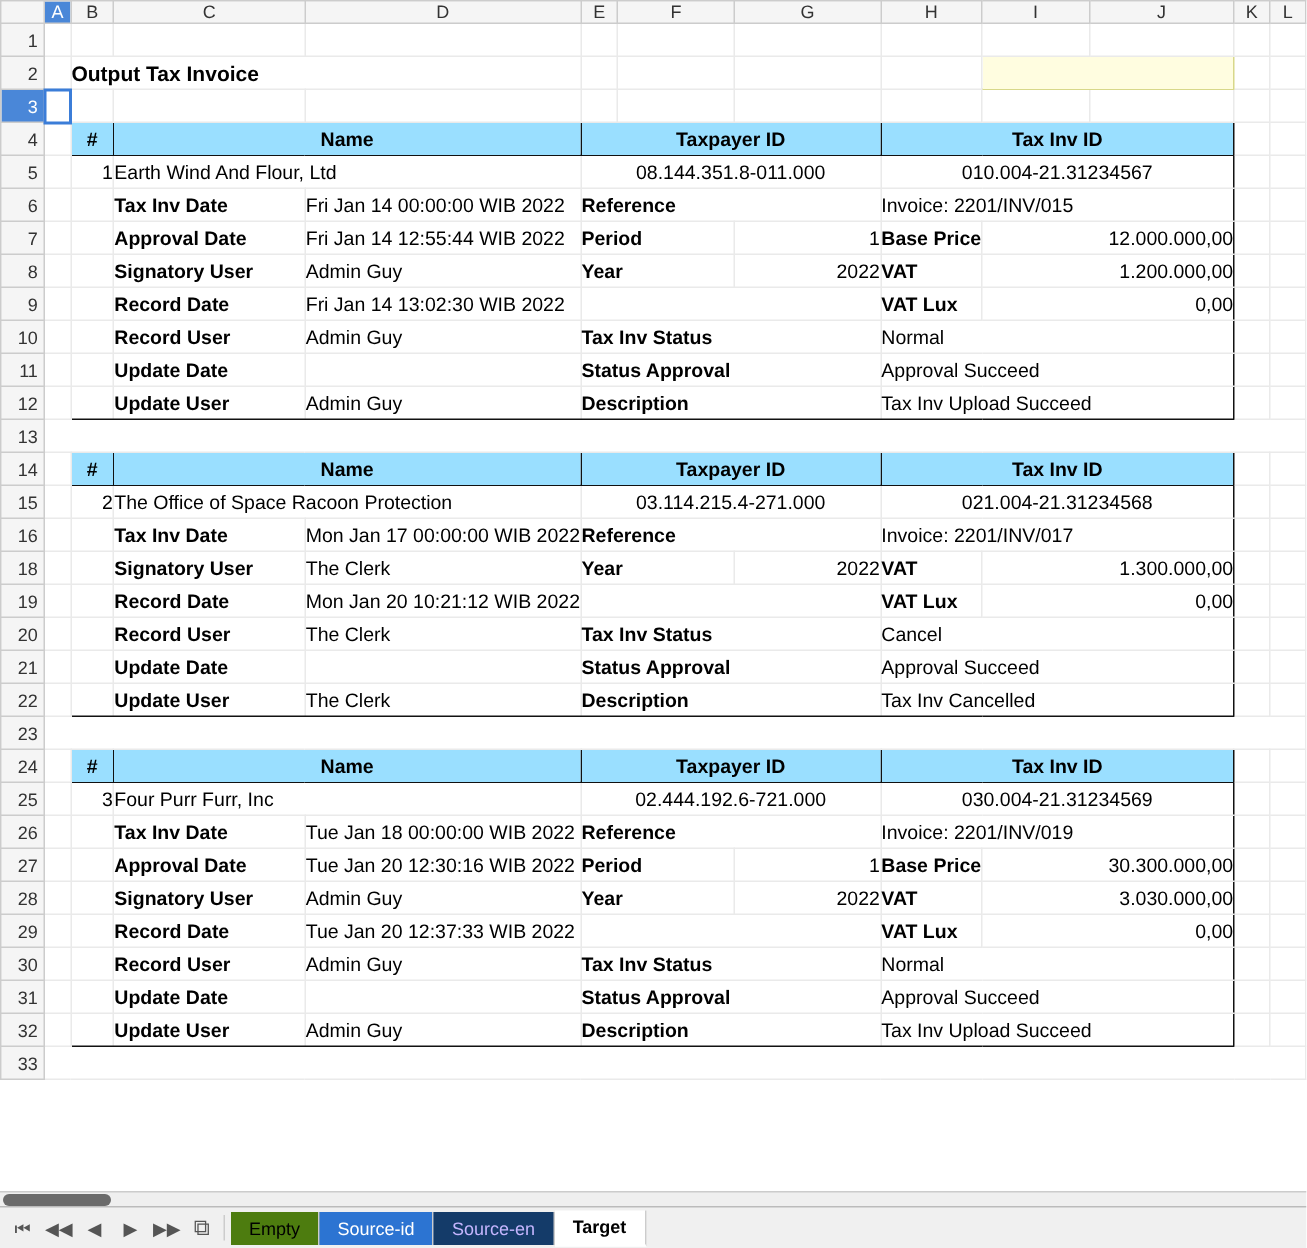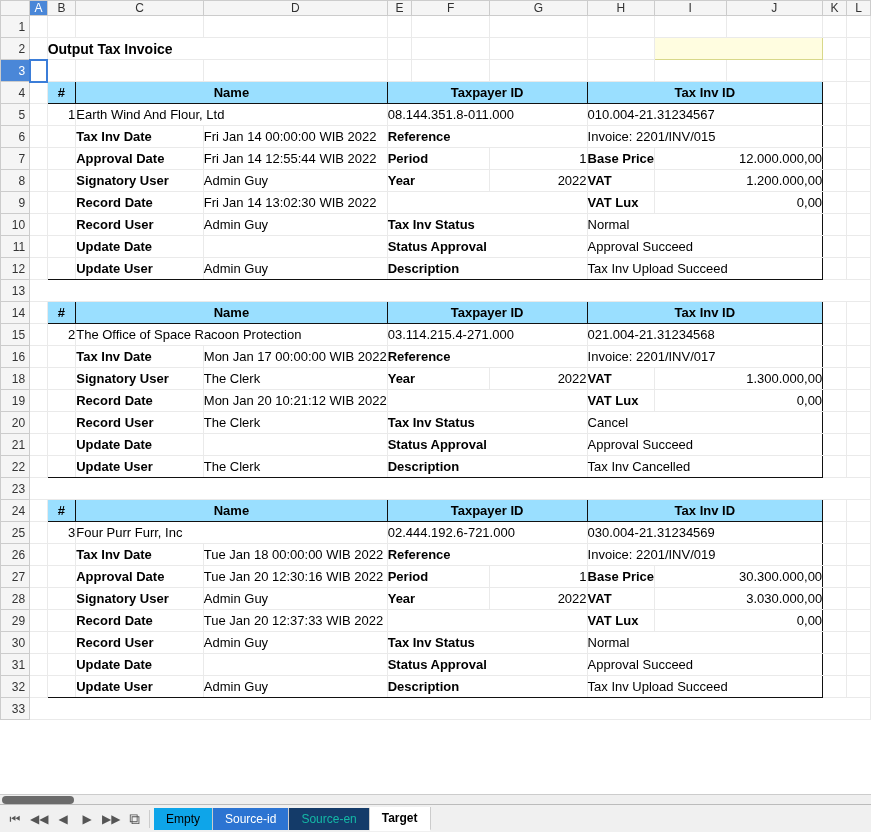--- a/index.html
+++ b/index.html
@@ -18,28 +18,28 @@
   .selcell { background: #fff; outline: 2px solid #3b7dd8; outline-offset: -1px; }
   .title { font-weight: bold; font-size: 14px; }
   .blank-yellow { background: #fffde0; border: 1px solid #d8d88a; }
   .bhead { background: #9adfff; border: 1px solid #111; font-weight: bold; text-align: center; }
   .bl { border-left: 1px solid #111; }
   .br { border-right: 1px solid #111; }
   .bt { border-top: 1px solid #111; }
   .bb { border-bottom: 1px solid #111; }
   .b  { font-weight: bold; }
   .r  { text-align: right; }
-  .c  { }
+  .c  { text-align: center; }
   .tabs { position: absolute; bottom: 0; left: 0; right: 0; height: 28px; background: #f0f0f0; border-top: 1px solid #bbb; display: flex; align-items: center; }
   .nav-icons { display: flex; gap: 6px; padding: 0 6px; }
   .nav-icons span { width: 18px; text-align: center; color: #555; cursor: pointer; font-size: 12px; }
   .add-sheet { width: 24px; text-align: center; color: #555; cursor: pointer; font-size: 15px; border-right: 1px solid #ccc; padding-right: 6px; margin-right: 4px; }
-  .tab { padding: 4px 12px; border-right: 1px solid #ccc; background: #0ea5e9; cursor: pointer; font-size: 12px; }
+  .tab { padding: 4px 12px; border-right: 1px solid #ccc; background: #4d7c0f; cursor: pointer; font-size: 12px; }
   .tab.blue { background: #2c74d2; color: #ffffff; }
-  .tab.dblue { background: #143b69; color: #14b8a6; }
+  .tab.dblue { background: #143b69; color: #c4b5fd; }
   .tab.active { font-weight: bold; background: #fff; border-bottom: 2px solid #fff; }
   .hscroll-track { position: absolute; left: 0; right: 0; bottom: 28px; height: 10px; background: #efefef; border-top: 1px solid #ccc; }
   .hscroll-thumb { position: absolute; left: 2px; top: 1px; height: 8px; width: 72px; border-radius: 4px; background: #6b6b6b; }
 </style>
 </head>
 <body>
 
 <div class="sheet-wrap">
 <table class="grid">
   <colgroup>

